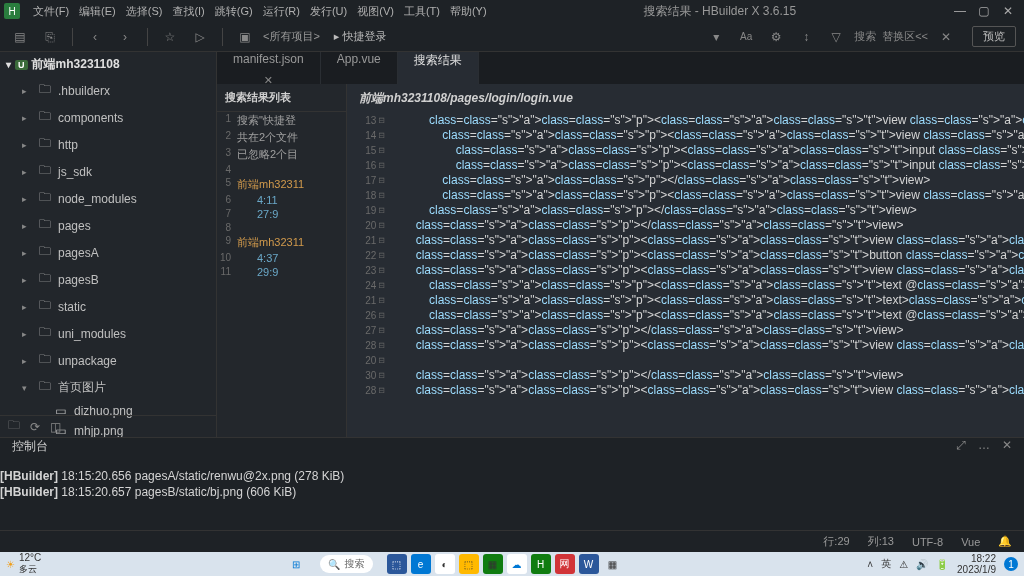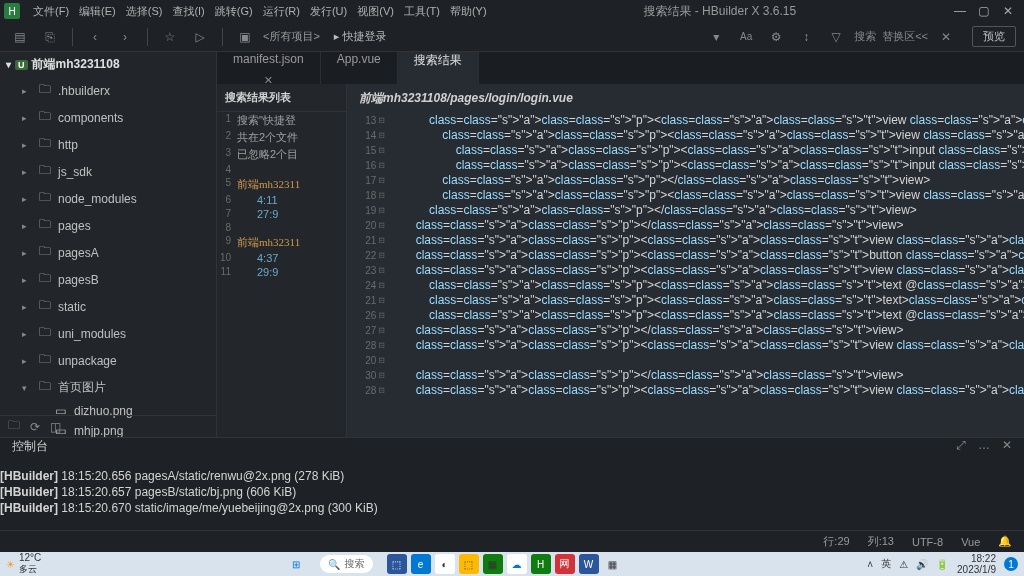--- a/index.html
+++ b/index.html
@@ -32,21 +32,21 @@
 .tab { padding:0 16px; display:flex; align-items:center; gap:8px; color:#999; cursor:pointer; font-size:12px; border-right:1px solid #2a2e33;flex-direction:column; }
 .tab.active { background:#272c33; color:#e0e0e0; }
 .tab .cls { color:#888; font-size:11px; }
 .srow { display:flex; flex:1; min-height:0; }
 .spanel { width:130px; background:#23272c; border-right:1px solid #333; display:flex; flex-direction:column; font-size:11px; }
 .spanel .hdr { padding:6px 8px; color:#d0d0d0; font-weight:bold; border-bottom:1px solid #333; }
 .spanel .body { flex:1; overflow:hidden; }
 .sline { display:flex; padding:1px 0; }
 .sline .ln { width:20px; text-align:right; color:#6a6a6a; padding-right:6px; font-size:10px; }
 .sline .txt { color:#a0a0a0; white-space:nowrap; overflow:hidden; flex:1; font-size:11px; }
-.sline .txt.orange { color:#d19a4c;font-family:Liberation Serif, serif; }
+.sline .txt.orange { color:#d19a4c; }
 .sline .txt.cyan { color:#6aa8c8; padding-left:20px; }
 .editor { flex:1; display:flex; flex-direction:column; background:#272c33; min-width:0; }
 .epath { padding:6px 12px; color:#d0d0d0; font-style:italic; font-size:12px; font-weight:bold; }
 .ebody { flex:1; display:flex; font-family:Consolas,monospace; font-size:12px; overflow:hidden; min-width:0; }
 .gutter { width:42px; text-align:right; padding-right:4px; color:#6a6a6a; line-height:15px; font-size:10px; }
 .gutter div { height:15px; display:flex; justify-content:flex-end; align-items:center; gap:2px; }
 .fold { color:#666; font-size:8px; }
 .code { flex:1; line-height:15px; white-space:pre; overflow:hidden; color:#d4d4d4; min-width:0; }
 .code .row { height:15px; } .a { color:#9cdcfe; }
 .console { height:115px; background:#1e2226; border-top:1px solid #333; display:flex; flex-direction:column; }
@@ -344,21 +344,20 @@
   <div class="chdr">
     <span>控制台</span>
     <span class="sp"></span>
     <span class="ci">⤢</span>
     <span class="ci">…</span>
     <span class="ci">✕</span>
   </div>
   <div class="cbody" id="clines">
       <div><span class="lbl">[HBuilder]</span> 18:15:20.656  pagesA/static/renwu@2x.png (278 KiB)</div>
       <div><span class="lbl">[HBuilder]</span> 18:15:20.657  pagesB/static/bj.png (606 KiB)</div>
-      <div><span class="lbl">[HBuilder]</span> 18:15:20.670  static/image/me/yuebeijing@2x.png (300 KiB)</div>
     </div>
   <div class="cfoot">
     <span class="ico">⟳</span>
     <span>82261543@qq.com</span>
   </div>
 </div>
 
 <div class="status">
   <span>行:29</span>
   <span>列:13</span>

